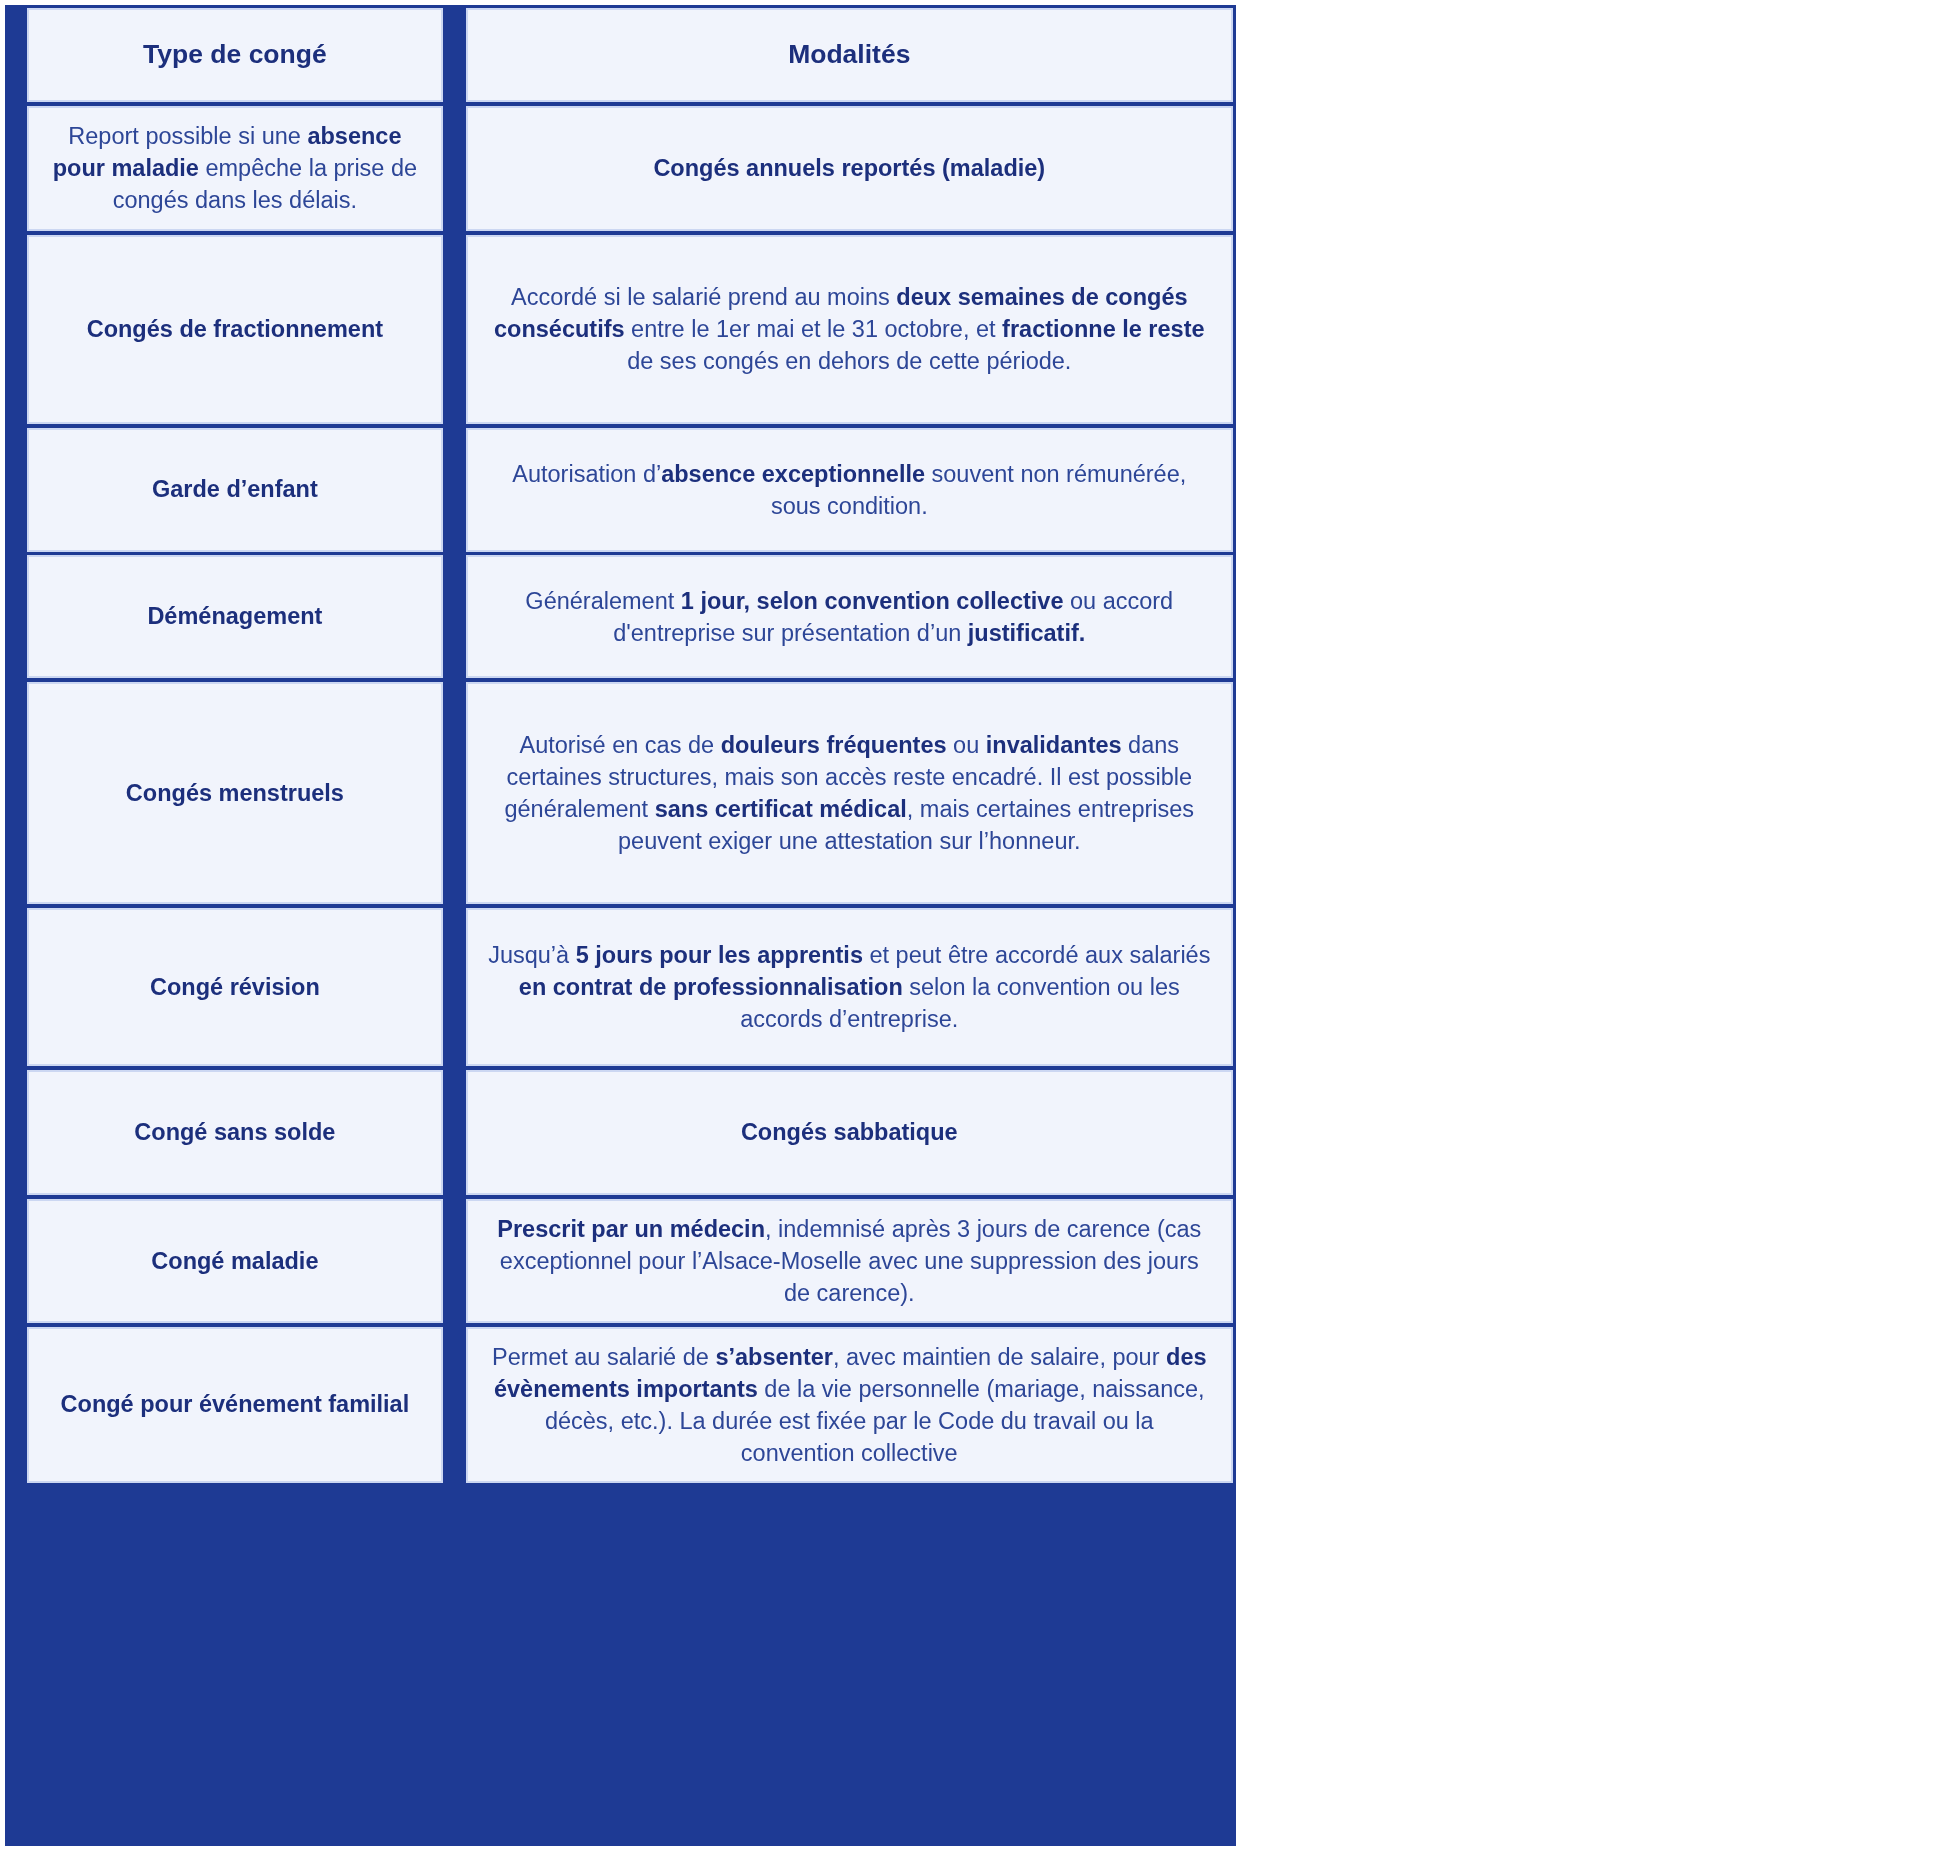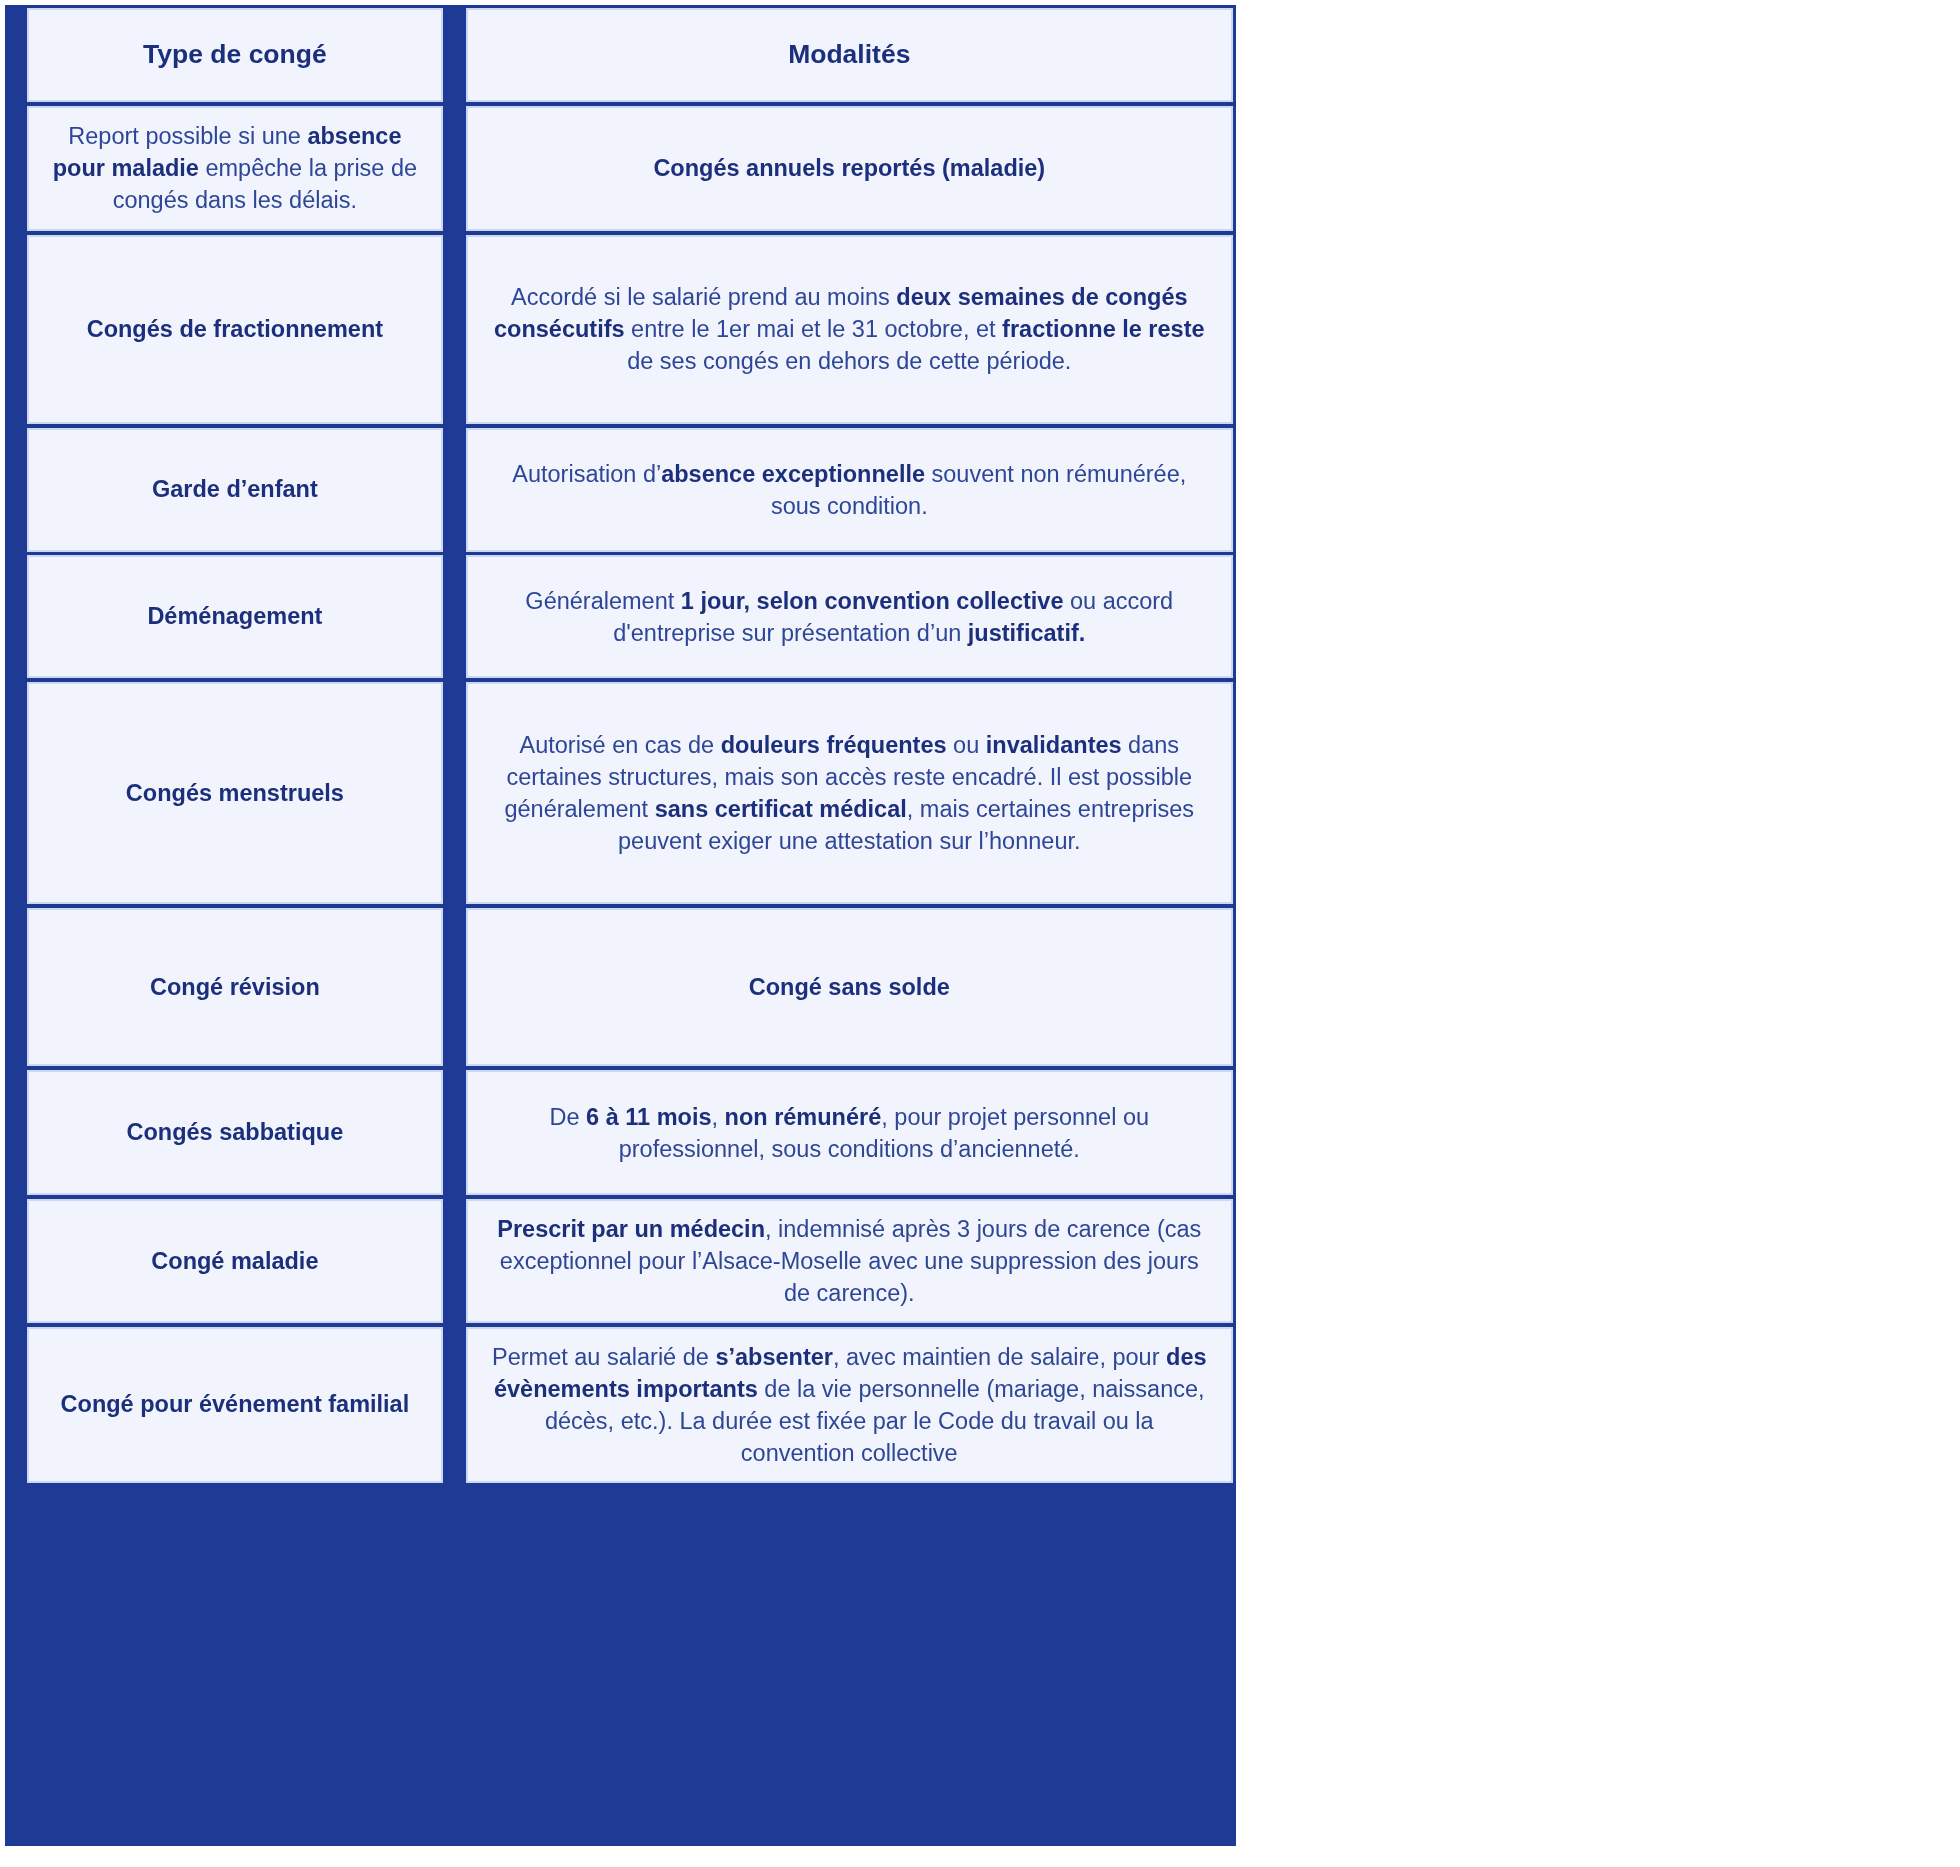--- a/index.html
+++ b/index.html
@@ -81,25 +81,25 @@
     </div>
     <div class="cell type">Déménagement</div>
     <div class="cell mod">
       <p class="modtext"><span>Généralement </span><span class="b">1 jour, selon convention collective</span><span> ou accord d'entreprise sur présentation d’un </span><span class="b">justificatif.</span></p>
     </div>
     <div class="cell type">Congés menstruels</div>
     <div class="cell mod">
       <p class="modtext"><span>Autorisé en cas de </span><span class="b">douleurs fréquentes</span><span> ou </span><span class="b">invalidantes</span><span> dans certaines structures, mais son accès reste encadré. Il est possible généralement </span><span class="b">sans certificat médical</span><span>, mais certaines entreprises peuvent exiger une attestation sur l’honneur.</span></p>
     </div>
     <div class="cell type">Congé révision</div>
+    <div class="cell mod">
+      <p class="modtext"><span>Jusqu’à </span><span class="b">5 jours pour les apprentis</span><span> et peut être accordé aux salariés </span><span class="b">en contrat de professionnalisation</span><span> selon la convention ou les accords d’entreprise.</span></p>
+    </div>
     <div class="cell type">Congé sans solde</div>
     <div class="cell type">Congés sabbatique</div>
-    <div class="cell mod">
-      <p class="modtext"><span>De </span><span class="b">6 à 11 mois</span><span>, </span><span class="b">non rémunéré</span><span>, pour projet personnel ou professionnel, sous conditions d’ancienneté.</span></p>
-    </div>
     <div class="cell type">Congé maladie</div>
     <div class="cell mod">
       <p class="modtext"><span class="b">Prescrit par un médecin</span><span>, indemnisé après 3 jours de carence (cas exceptionnel pour l’Alsace-Moselle avec une suppression des jours de carence).</span></p>
     </div>
     <div class="cell type">Congé pour événement familial</div>
     <div class="cell mod">
       <p class="modtext"><span>Permet au salarié de </span><span class="b">s’absenter</span><span>, avec maintien de salaire, pour </span><span class="b">des évènements importants</span><span> de la vie personnelle (mariage, naissance, décès, etc.). La durée est fixée par le Code du travail ou la convention collective</span></p>
     </div>
   </div>
 

